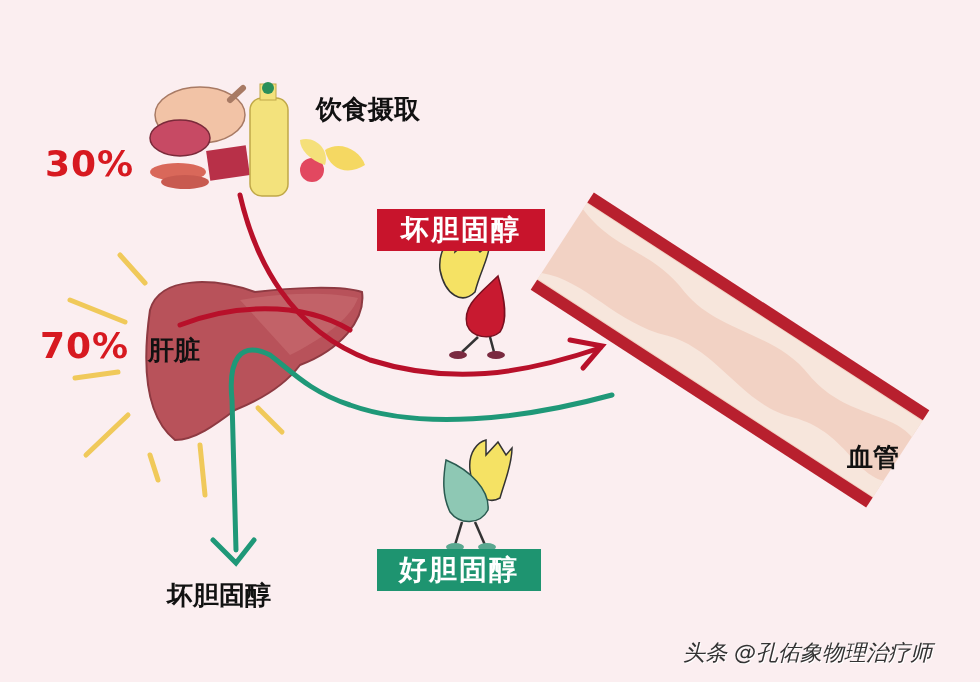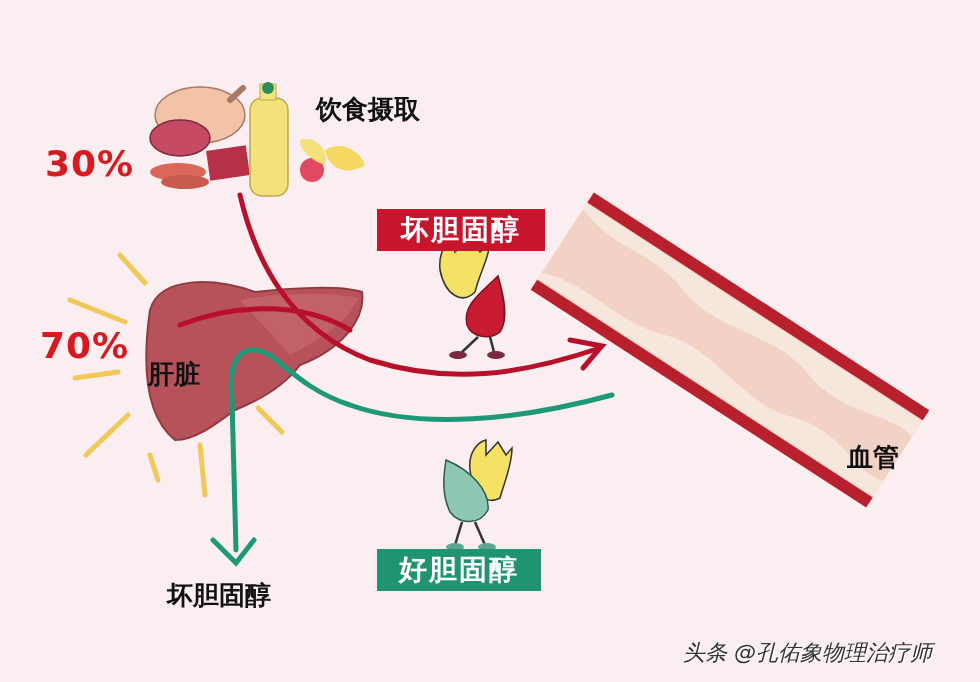--- a/index.html
+++ b/index.html
@@ -83,21 +83,21 @@
     <line x1="475" y1="522" x2="485" y2="545" stroke="#333" stroke-width="2.5"></line>
     <ellipse cx="455" cy="547" rx="9" ry="4" fill="#5aa890"></ellipse>
     <ellipse cx="487" cy="547" rx="9" ry="4" fill="#5aa890"></ellipse>
   </g>
 </svg>
 
 <div class="abs pct" style="left:45px; top:115px;margin-top:28px;">30%</div>
 <div class="abs lbl" style="left:316px; top:92px;">饮食摄取</div>
 
 <div class="abs pct" style="left:40px; top:325px;">70%</div>
-<div class="abs lbl" style="left:148px; top:333px;margin-top:24px;">肝脏</div>
+<div class="abs lbl" style="left:148px; top:333px;">肝脏</div>
 
 <div class="abs banner" style="left:377px; top:209px; width:168px; height:42px; background:#c8142c;">坏胆固醇</div>
 <div class="abs banner" style="left:377px; top:549px; width:164px; height:42px; background:#1e9470;">好胆固醇</div>
 
 <div class="abs lbl" style="left:836px; top:440px;margin-left:11px;">血管</div>
 <div class="abs lbl" style="left:167px; top:578px;">坏胆固醇</div>
 
 <div class="abs wm" style="left:683px; top:638px;font-style:italic;">头条 @孔佑象物理治疗师</div>
 
 </body></html>

